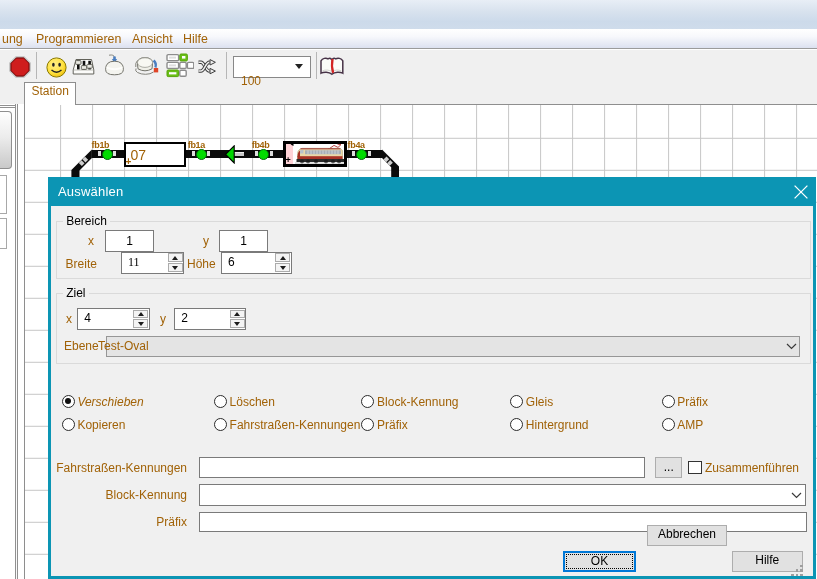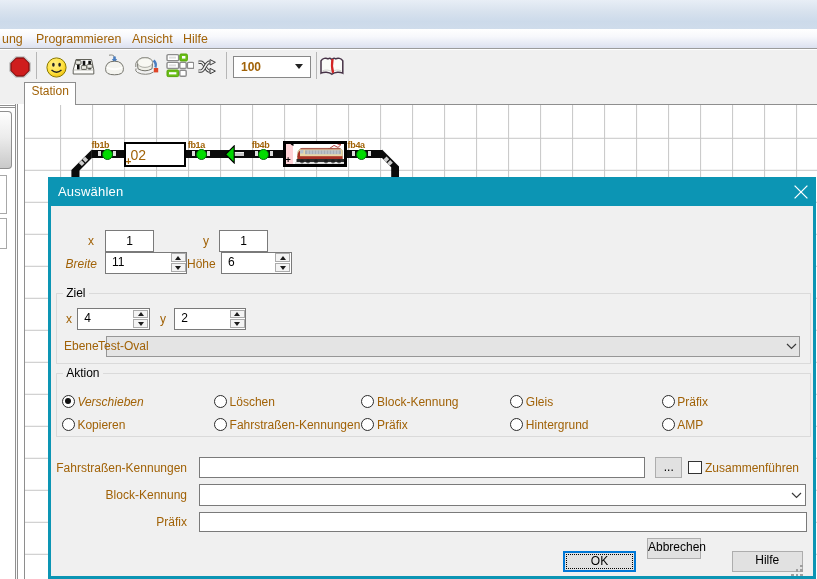--- a/index.html
+++ b/index.html
@@ -44,21 +44,21 @@
 <div class="t" style="left:183px;top:31.5px;font-size:12.4px;">Hilfe</div>
 
 <div class="a" style="left:0;top:50px;width:817px;height:54px;background:#f0f0f0;"></div>
 
 <div class="a" style="left:36px;top:52px;width:1px;height:27px;background:#b6b6b6;"></div>
 <div class="a" style="left:226px;top:52px;width:1px;height:27px;background:#b6b6b6;"></div>
 <div class="a" style="left:316px;top:52px;width:1px;height:27px;background:#b6b6b6;"></div>
 
 <div class="a" style="left:233px;top:55.5px;width:78px;height:22px;background:#fff;
   border:1px solid #888;"></div>
-<div class="t" style="left:241px;top:60px;font-weight:bold;">100</div>
+<div class="t" style="left:241px;top:74px;">100</div>
 <div class="a" style="left:295px;top:64px;width:0;height:0;border-left:4px solid transparent;
   border-right:4px solid transparent;border-top:5px solid #222;"></div>
 
 <div class="a" style="left:0;top:104.5px;width:16.5px;height:3px;border-top:1px solid #909090;border-bottom:1px solid #909090;"></div>
 <div class="a" style="left:14.9px;top:104px;width:3.6px;height:475px;border-left:1px solid #909090;border-right:1px solid #909090;background:#fafafa;"></div>
 <div class="a" style="left:0;top:111.3px;width:12.4px;height:58px;border:1px solid #8f8f8f;border-left:none;border-radius:0 4px 4px 0;background:linear-gradient(180deg,#fefefe 0%,#ececec 45%,#c9c9c9 100%);"></div>
 <div class="a" style="left:0;top:175.4px;width:7px;height:39px;border:1px solid #a8a8a8;border-left:none;background:#fff;"></div>
 <div class="a" style="left:0;top:218px;width:7px;height:31px;border:1px solid #a8a8a8;border-left:none;background:#fff;"></div>
 
 <div class="a" style="left:23.5px;top:104px;width:793.5px;height:475px;background:#fff;
@@ -96,21 +96,21 @@
 <div class="a" style="left:195.8px;top:149.3px;width:11px;height:11px;border-radius:50%;background:#00dc00;border:1px solid #00650a;"></div>
 <div class="a" style="left:258.4px;top:149.3px;width:11px;height:11px;border-radius:50%;background:#00dc00;border:1px solid #00650a;"></div>
 <div class="a" style="left:356.2px;top:149.3px;width:11px;height:11px;border-radius:50%;background:#00dc00;border:1px solid #00650a;"></div>
 
 <div class="t" style="left:91.5px;top:141px;font-size:9px;font-weight:bold;line-height:8px;letter-spacing:-0.3px;">fb1b</div>
 <div class="t" style="left:187.7px;top:141px;font-size:9px;font-weight:bold;line-height:8px;letter-spacing:-0.3px;">fb1a</div>
 <div class="t" style="left:251.7px;top:141px;font-size:9px;font-weight:bold;line-height:8px;letter-spacing:-0.3px;">fb4b</div>
 <div class="t" style="left:347.5px;top:141px;font-size:9px;font-weight:bold;line-height:8px;letter-spacing:-0.3px;z-index:3;">fb4a</div>
 
 <div class="a" style="left:123.5px;top:141.9px;width:62px;height:25.6px;background:#fff;border:2.5px solid #000;"></div>
-<div class="t" style="left:130.5px;top:147.5px;font-size:14px;">02</div>
+<div class="t" style="left:130.5px;top:147.5px;font-size:14px;">07</div>
 <div class="t" style="left:125.5px;top:155px;font-size:10px;font-weight:bold;">+</div>
 
 <div class="a" style="left:233.5px;top:151.7px;width:10px;height:4.4px;background:#c9c9c9;border-top:1px solid #efefef;"></div>
 <svg class="a" style="left:224px;top:144.5px;" width="12" height="19" viewBox="0 0 12 19">
   <polygon points="1.6,9.4 10.2,0.8 10.2,18 " fill="#00d500" stroke="#000" stroke-width="1.1"></polygon>
 </svg>
 
 <svg class="a" style="left:283px;top:141.2px;z-index:2;" width="64" height="26" viewBox="0 0 64 26">
   <rect x="0" y="0" width="64" height="26" fill="#ffd3d7"></rect>
   <rect x="10" y="2" width="52.5" height="21.5" fill="#fff"></rect>
@@ -232,26 +232,29 @@
 
 <div class="a" style="left:48.4px;top:177px;width:767.6px;height:401.5px;background:#0c95b4;z-index:5;"></div>
 <div class="a" style="left:51.2px;top:206px;width:762.2px;height:369.5px;background:#f0f0f0;z-index:6;"></div>
 <div class="t" style="left:58px;top:184.5px;color:#fff;z-index:7;font-size:13px;letter-spacing:0.2px;">Auswählen</div>
 <svg class="a" style="left:794px;top:184.5px;z-index:7;" width="14" height="14" viewBox="0 0 14 14">
   <path d="M0.6 0.6 L13.4 13.4 M13.4 0.6 L0.6 13.4" stroke="#fff" stroke-width="1.3"></path>
 </svg>
 
 <div style="position:absolute;left:0;top:0;width:817px;height:579px;z-index:8;pointer-events:none;">
 
+<div class="grp" style="left:56.2px;top:220.5px;width:755px;height:58px;">
+      <span>Bereich</span>
+    </div>
 <div class="t" style="left:64px;top:234px;width:30px;text-align:right;">x</div>
 <div class="inp" style="left:105px;top:230px;width:49px;height:22px;text-align:center;line-height:20px;">1</div>
 <div class="t" style="left:179px;top:234px;width:30px;text-align:right;">y</div>
 <div class="inp" style="left:219px;top:230px;width:49px;height:22px;text-align:center;line-height:20px;">1</div>
-<div class="t" style="left:65.6px;top:256.5px;font-style:italic;">Breite</div>
-<div class="spin" style="left:105px;top:251.8px;width:82px;height:21.9px;">
+<div class="t" style="left:65.6px;top:256.5px;">Breite</div>
+<div class="spin" style="left:121px;top:251.8px;width:63px;height:21.9px;font-family:Liberation Serif, serif;">
   <span class="val">11</span>
       <div class="btns">
         <div class="b">
           <i class="tu"></i>
         </div>
         <div class="b">
           <i class="td"></i>
         </div>
       </div>
 </div>
@@ -295,23 +298,20 @@
         </div>
       </div>
 </div>
 <div class="t" style="left:64px;top:339px;">Ebene</div>
 <div class="a" style="left:106.4px;top:335.5px;width:694.1px;height:21.7px;background:#e4e4e4;border:1px solid #969696;"></div>
 <div class="t" style="left:98px;top:339px;">Test-Oval</div>
 <svg class="chev" style="left:786px;top:343px;" width="11" height="7" viewBox="0 0 11 7">
   <path d="M1 1 L5.5 5.5 L10 1" fill="none" stroke="#3a3a3a" stroke-width="1.2"></path>
 </svg>
 
-<div class="grp" style="left:56.2px;top:373px;width:755px;height:63.5px;">
-      <span>Aktion</span>
-    </div>
 <div class="radio sel" style="left:61.6px;top:394.7px;"></div>
 <div class="t" style="left:77.4px;top:394.8px;font-style:italic;">Verschieben</div>
 <div class="radio" style="left:213.8px;top:394.7px;"></div>
 <div class="t" style="left:229.6px;top:394.8px;">Löschen</div>
 <div class="radio" style="left:361.3px;top:394.7px;"></div>
 <div class="t" style="left:377.1px;top:394.8px;">Block-Kennung</div>
 <div class="radio" style="left:510px;top:394.7px;"></div>
 <div class="t" style="left:525.8px;top:394.8px;">Gleis</div>
 <div class="radio" style="left:661.5px;top:394.7px;"></div>
 <div class="t" style="left:677.3px;top:394.8px;">Präfix</div>
@@ -334,21 +334,21 @@
 
 <div class="t" style="left:40px;top:488px;width:147px;text-align:right;">Block-Kennung</div>
 <div class="inp" style="left:198.7px;top:484.4px;width:607.1px;height:21.2px;"></div>
 <svg class="chev" style="left:791px;top:492px;" width="11" height="7" viewBox="0 0 11 7">
   <path d="M1 1 L5.5 5.5 L10 1" fill="none" stroke="#3a3a3a" stroke-width="1.2"></path>
 </svg>
 <div class="t" style="left:40px;top:514.5px;width:147px;text-align:right;">Präfix</div>
 <div class="inp" style="left:198.7px;top:511.9px;width:608px;height:20.6px;"></div>
 
 <div class="btn" style="left:563px;top:551px;width:73px;height:20.5px;border:2px solid #0078d7;line-height:16px;outline:1px dotted #000;outline-offset:-4px;">OK</div>
-<div class="btn" style="left:647px;top:538px;width:54px;height:20.5px;line-height:17px;text-align:right;">Abbrechen</div>
+<div class="btn" style="left:647px;top:525px;width:80px;height:20.5px;line-height:17px;">Abbrechen</div>
 <div class="btn" style="left:731.5px;top:551px;width:71.5px;height:20.5px;line-height:17px;">Hilfe</div>
 
 <div class="a" style="left:800px;top:564.5px;width:2.5px;height:2.5px;background:#9f9f9f;"></div>
 <div class="a" style="left:795.5px;top:569px;width:2.5px;height:2.5px;background:#9f9f9f;"></div>
 <div class="a" style="left:800px;top:569px;width:2.5px;height:2.5px;background:#9f9f9f;"></div>
 <div class="a" style="left:791px;top:573.5px;width:2.5px;height:2.5px;background:#9f9f9f;"></div>
 <div class="a" style="left:795.5px;top:573.5px;width:2.5px;height:2.5px;background:#9f9f9f;"></div>
 <div class="a" style="left:800px;top:573.5px;width:2.5px;height:2.5px;background:#9f9f9f;"></div>
 </div>
 

